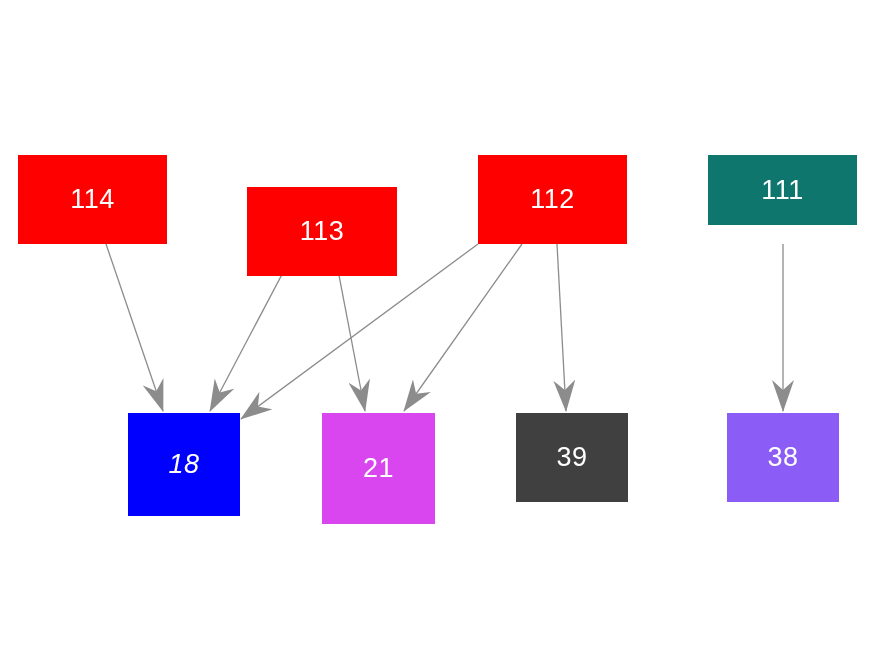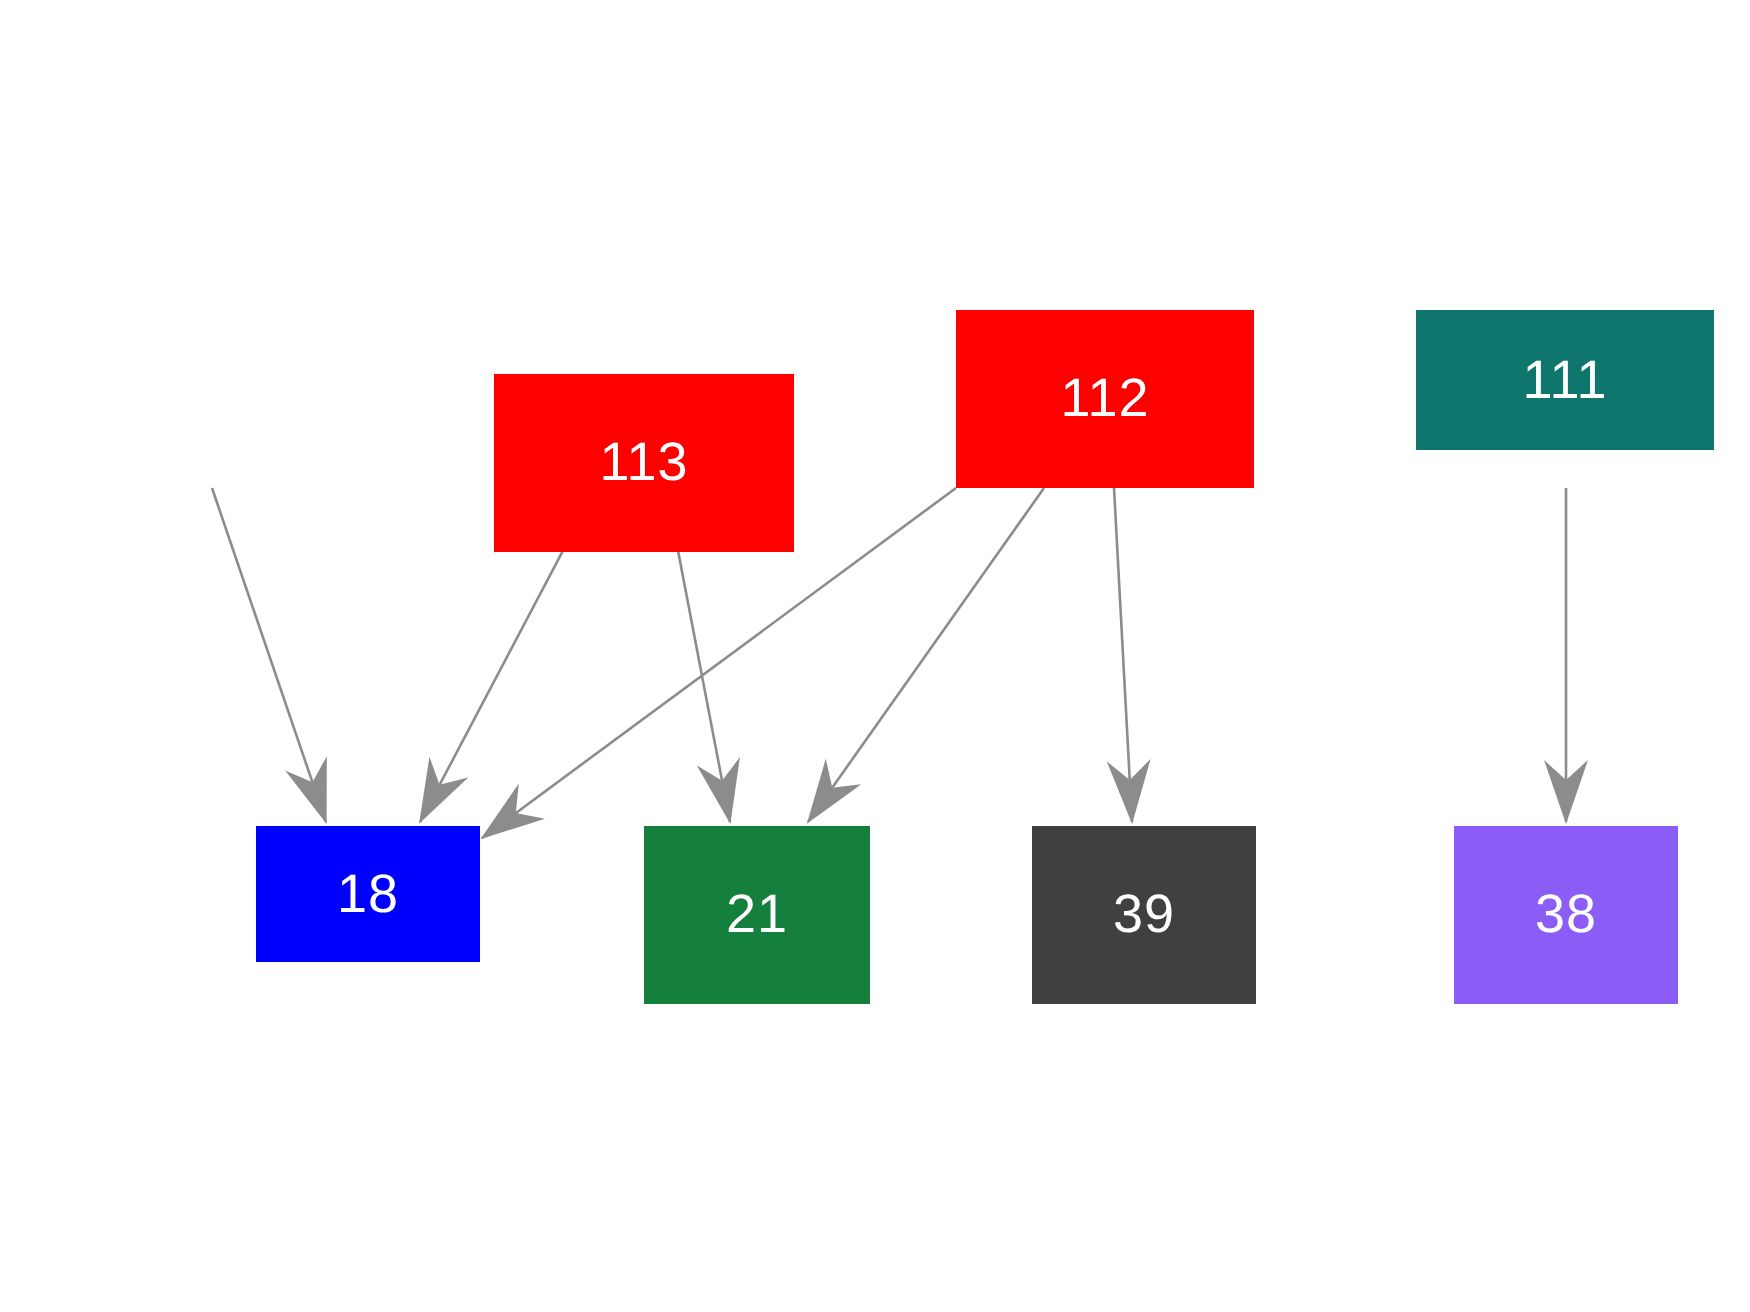--- a/index.html
+++ b/index.html
@@ -52,33 +52,36 @@
         <line x1="106" y1="244" x2="163" y2="411" stroke="#8c8c8c" stroke-width="1.3" marker-end="url(#arrowhead)"></line>
         <line x1="298" y1="244" x2="210" y2="411" stroke="#8c8c8c" stroke-width="1.3" marker-end="url(#arrowhead)"></line>
         <line x1="333" y1="244" x2="365" y2="411" stroke="#8c8c8c" stroke-width="1.3" marker-end="url(#arrowhead)"></line>
         <line x1="478" y1="244" x2="241" y2="419" stroke="#8c8c8c" stroke-width="1.3" marker-end="url(#arrowhead)"></line>
         <line x1="522" y1="244" x2="404" y2="411" stroke="#8c8c8c" stroke-width="1.3" marker-end="url(#arrowhead)"></line>
         <line x1="557" y1="244" x2="566" y2="411" stroke="#8c8c8c" stroke-width="1.3" marker-end="url(#arrowhead)"></line>
         <line x1="783" y1="244" x2="783" y2="411" stroke="#8c8c8c" stroke-width="1.3" marker-end="url(#arrowhead)"></line>
       </g>
   </svg>
 
+  <div class="node" style="left: 18px; top: 155px; width: 149px; height: 89px; background: rgb(255, 0, 0);">
+    <span class="label">114</span>
+  </div>
   <div class="node" style="left: 247px; top: 155px; width: 150px; height: 89px; background: rgb(255, 0, 0); margin-top: 32px;">
     <span class="label">113</span>
   </div>
   <div class="node" style="left: 478px; top: 155px; width: 149px; height: 89px; background: rgb(255, 0, 0); text-align: center;">
     <span class="label">112</span>
   </div>
   <div class="node" style="left: 708px; top: 155px; width: 149px; height: 70px; background: #0f766e;">
     <span class="label">111</span>
   </div>
-  <div class="node" style="left: 128px; top: 413px; width: 112px; height: 68px; background: rgb(0, 0, 255);">
+  <div class="node" style="left: 128px; top: 413px; width: 112px; height: 103px; background: rgb(0, 0, 255); font-style: italic;">
     <span class="label">18</span>
   </div>
-  <div class="node" style="left: 322px; top: 413px; width: 113px; height: 89px; background: #15803d;">
+  <div class="node" style="left: 322px; top: 413px; width: 113px; height: 111px; background: #d946ef;">
     <span class="label">21</span>
   </div>
   <div class="node" style="left: 516px; top: 413px; width: 112px; height: 89px; background: #404040;">
     <span class="label">39</span>
   </div>
   <div class="node" style="left: 727px; top: 413px; width: 112px; height: 89px; background: #8b5cf6;">
     <span class="label">38</span>
   </div>
 
 </div>

